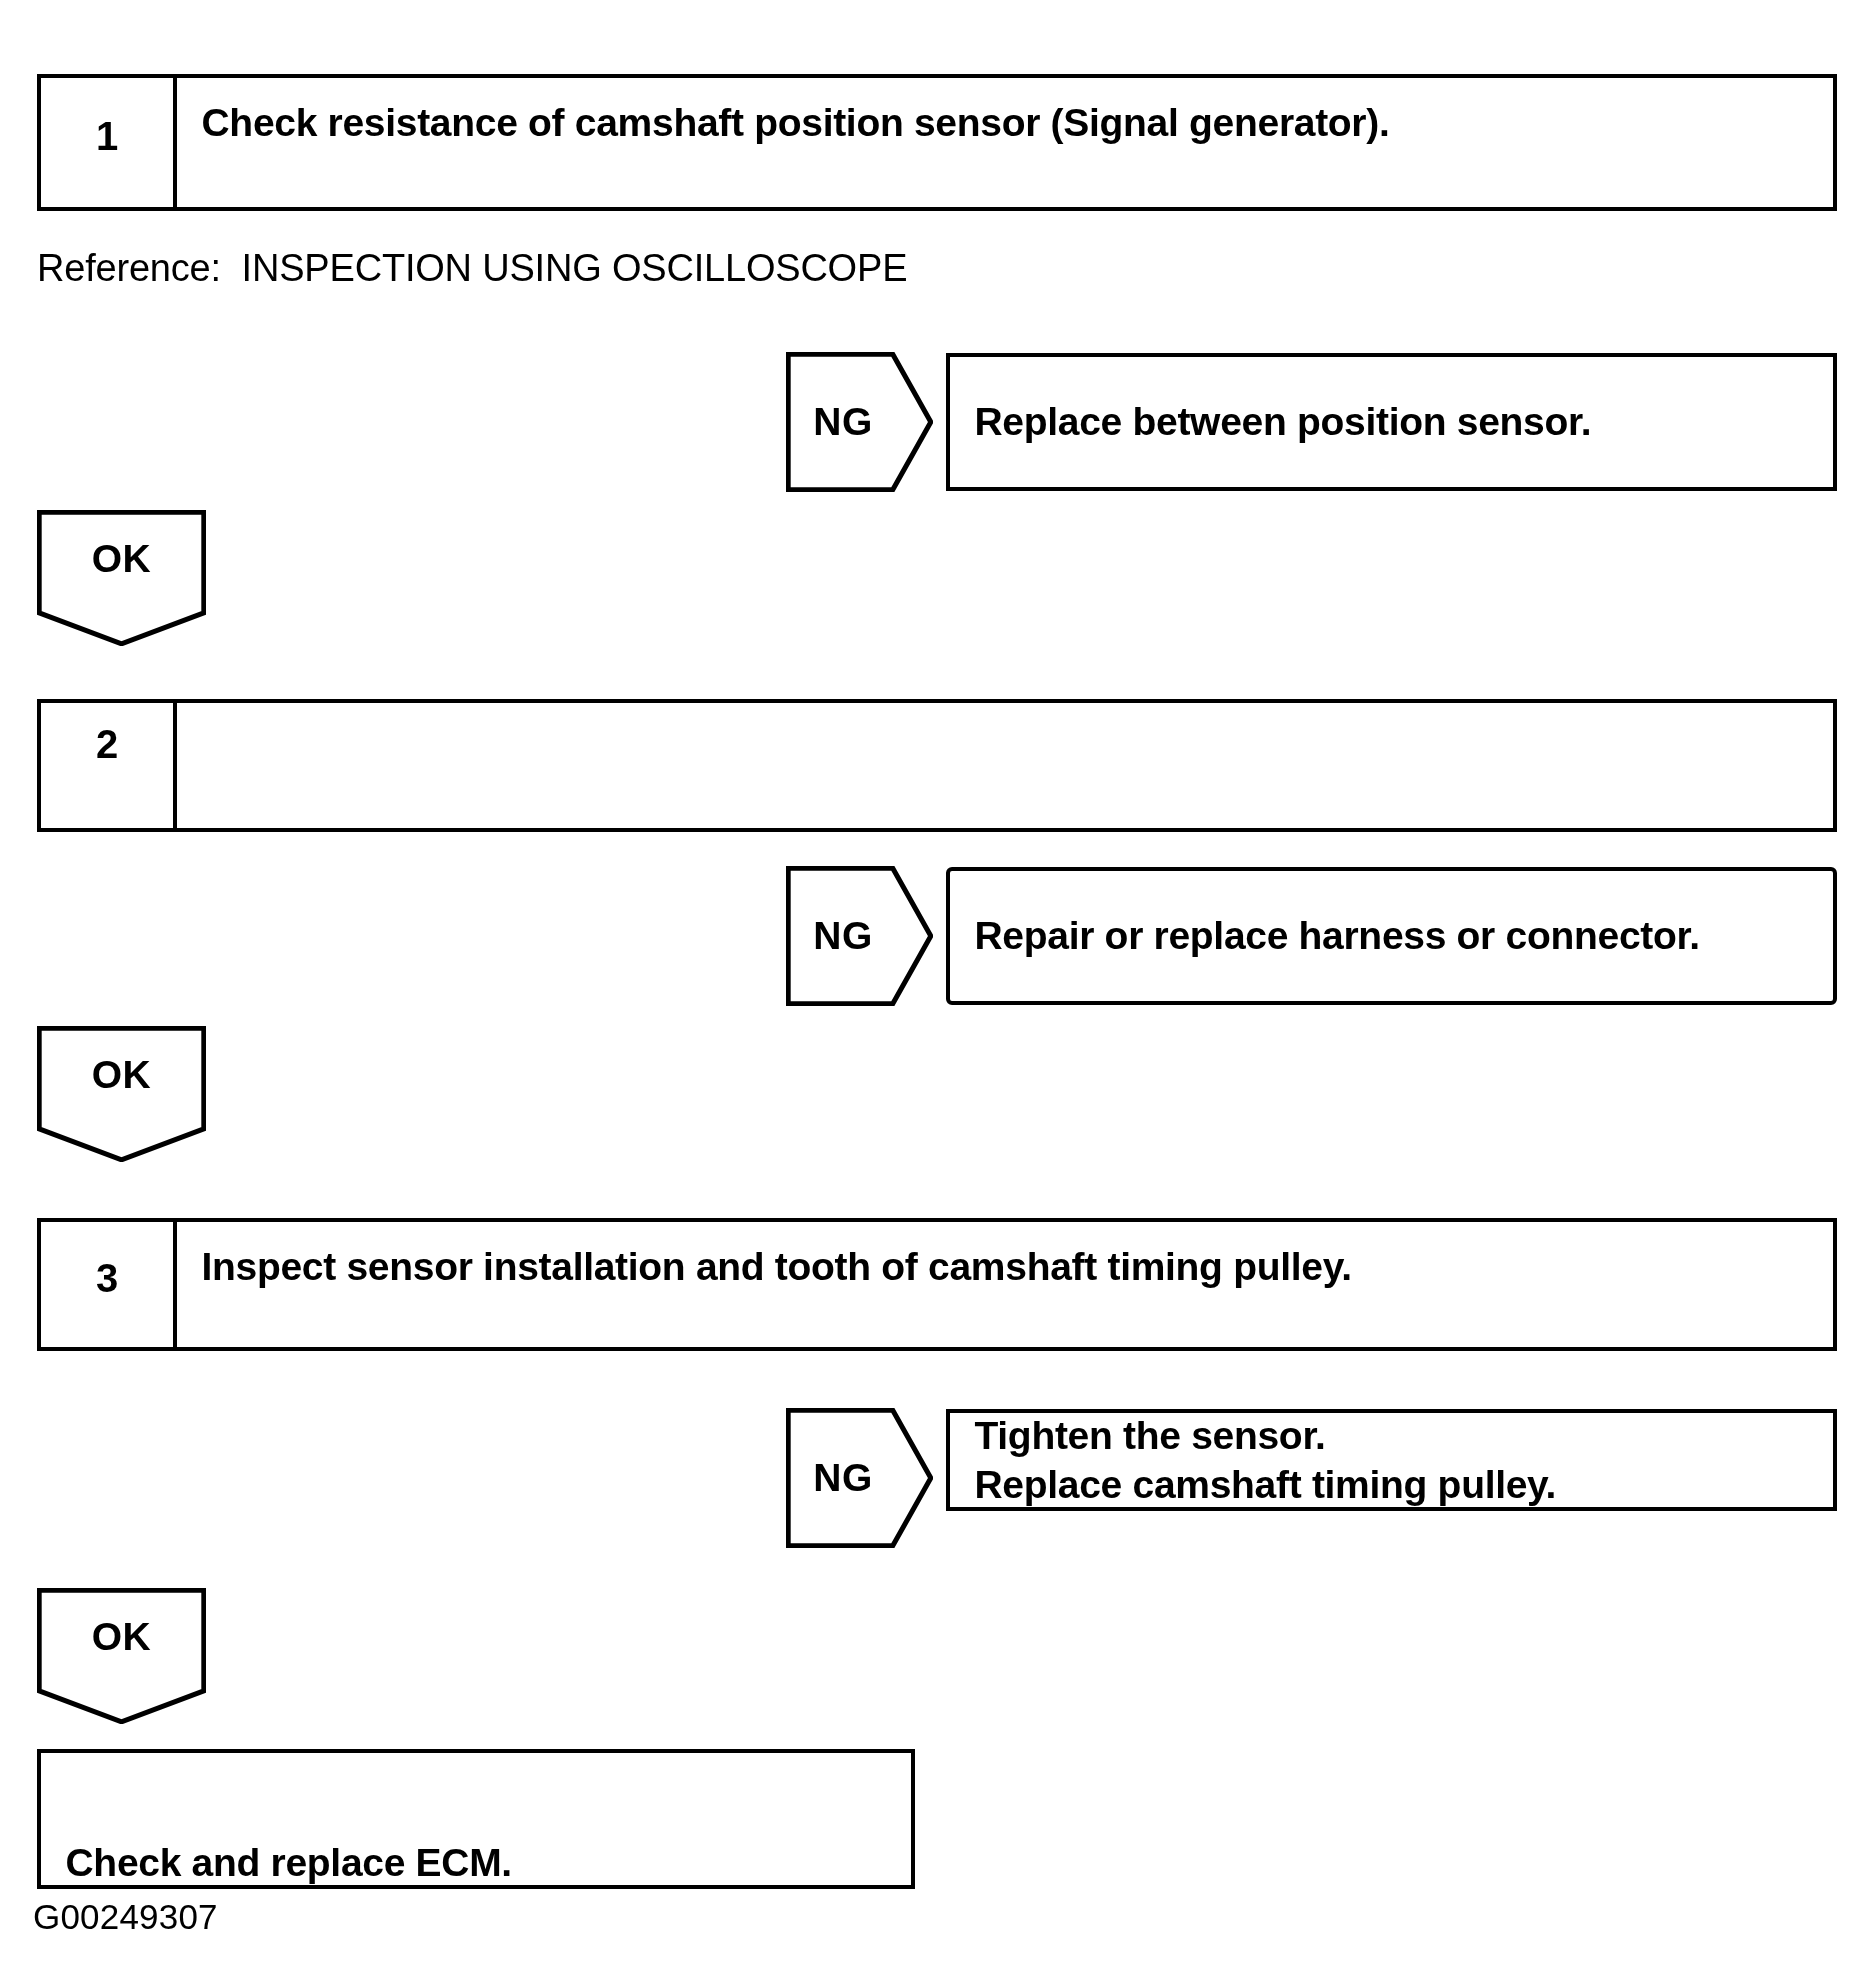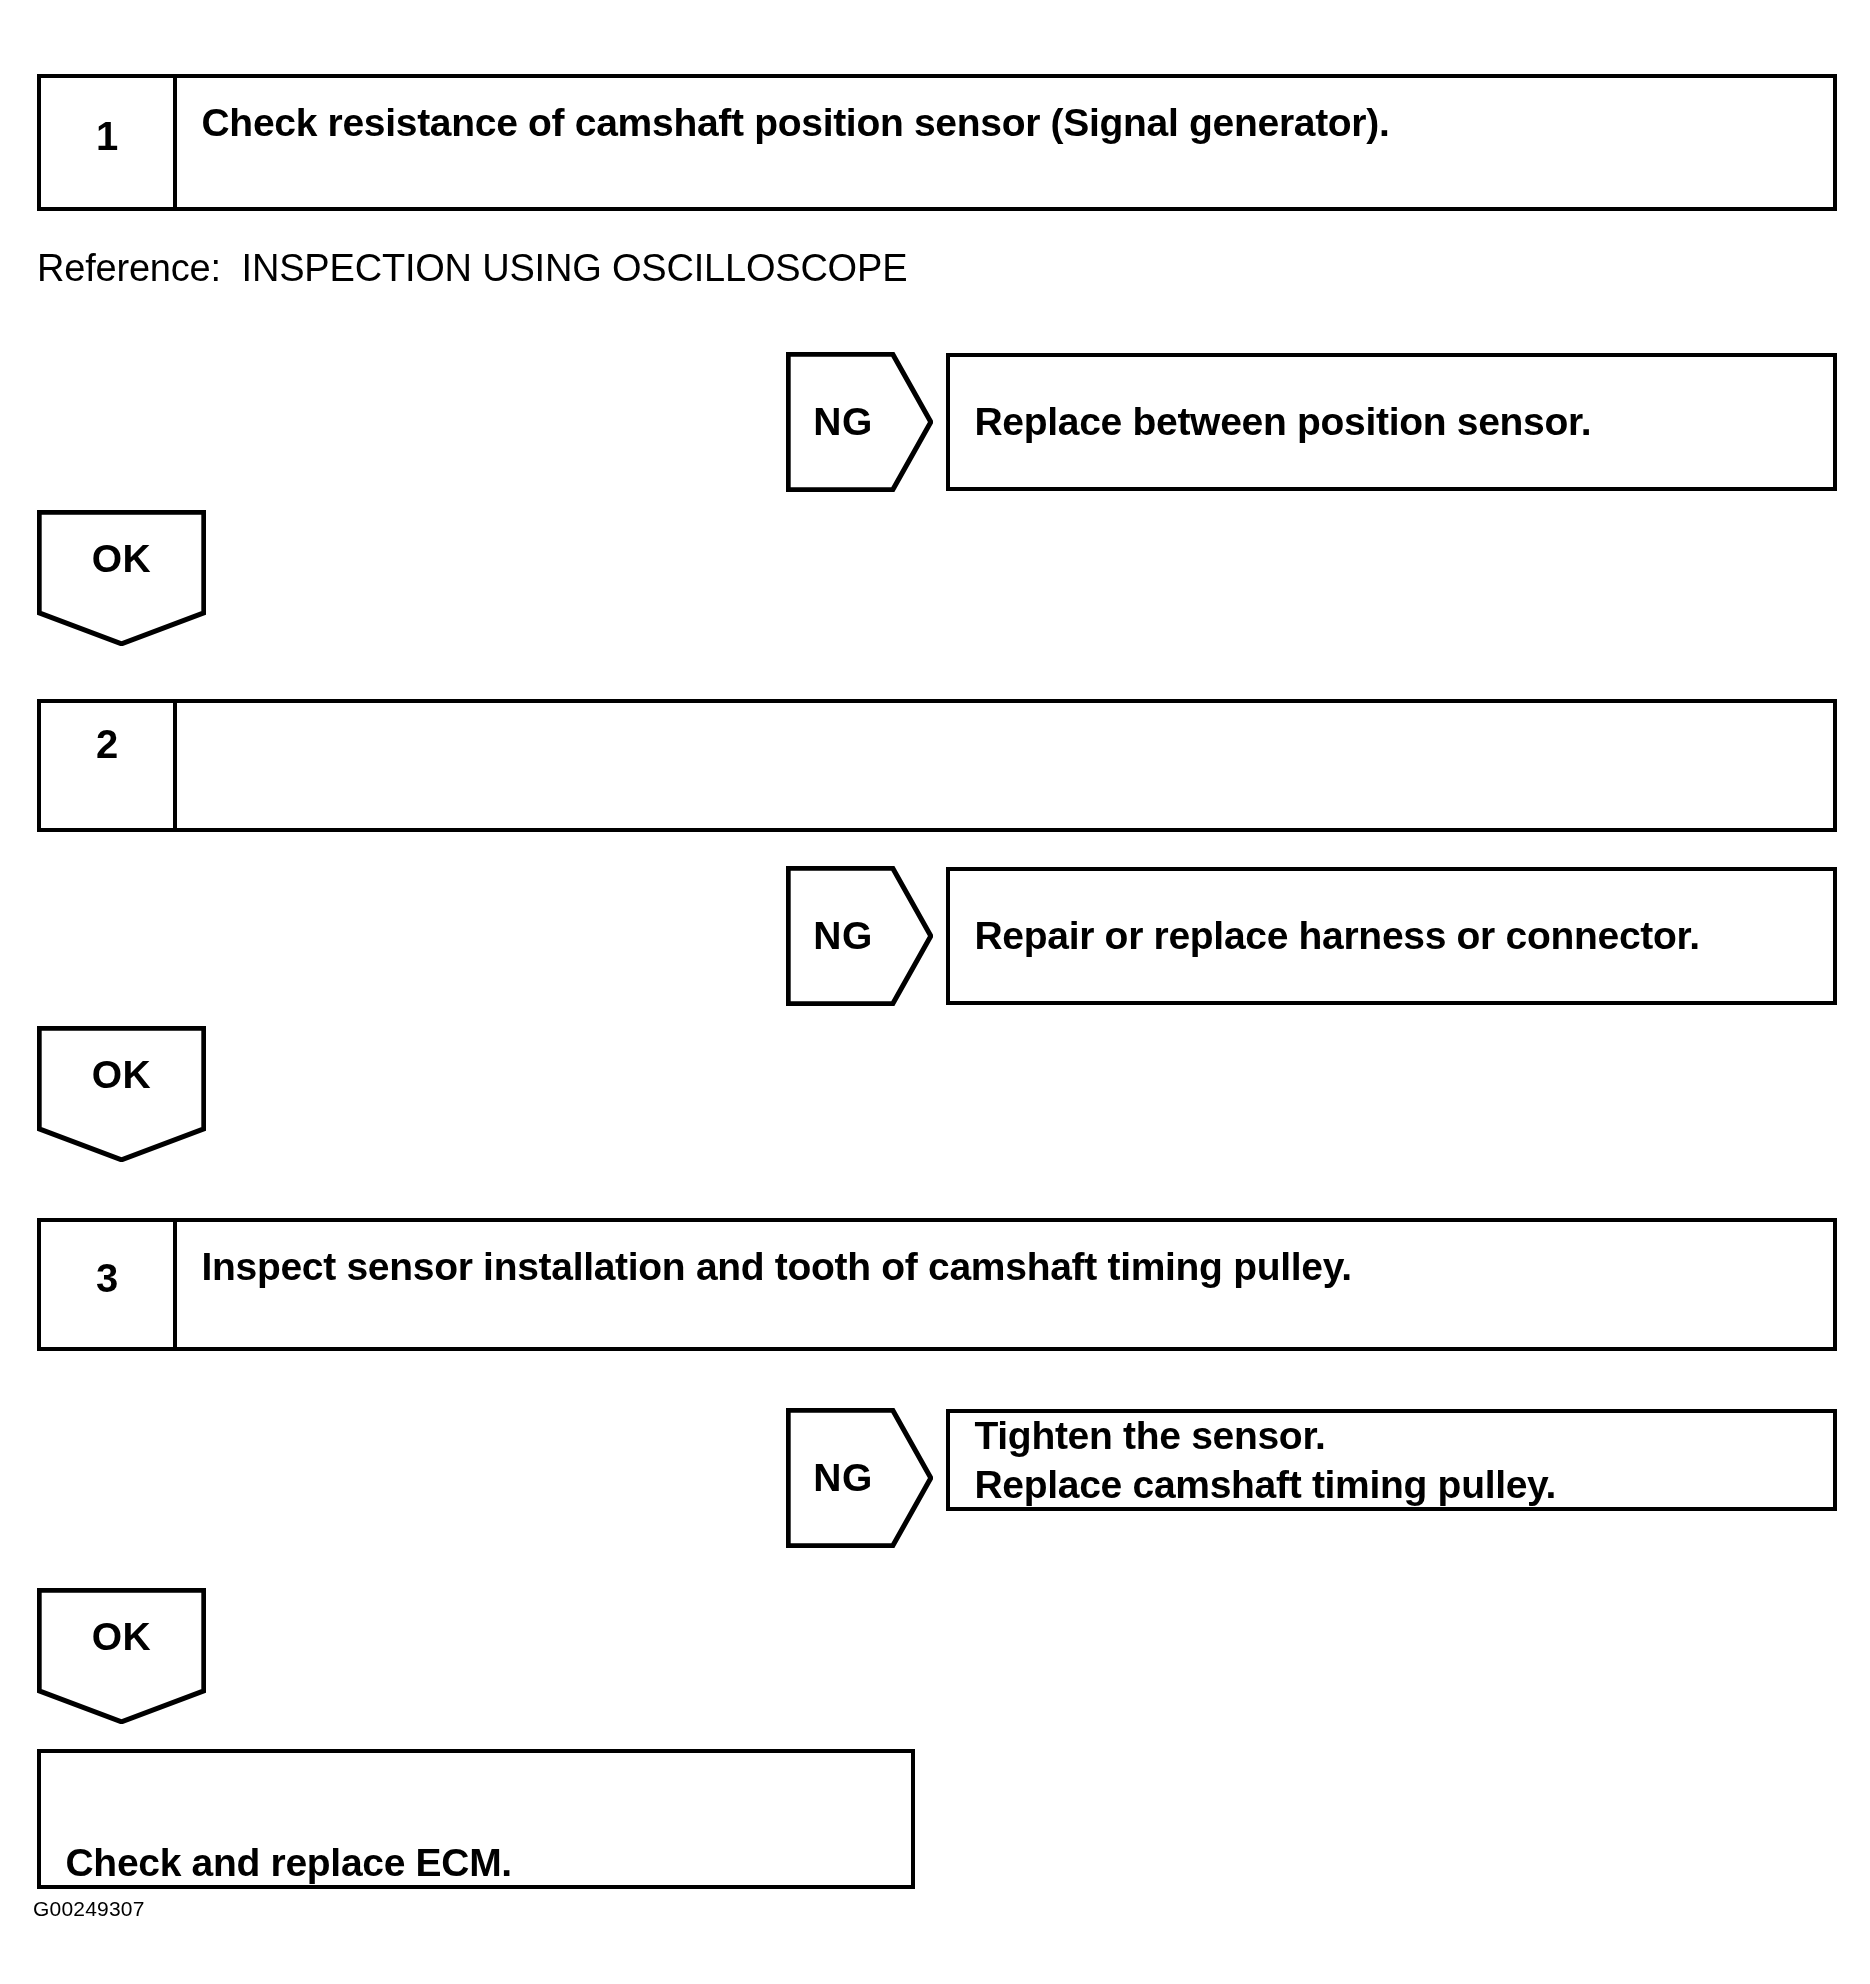--- a/index.html
+++ b/index.html
@@ -98,21 +98,21 @@
     display:flex;align-items:flex-end;
     padding-left:24.5px;
   }
   .final-text{
     font-size:39px;font-weight:bold;letter-spacing:-0.3px;
   }
 
   
   .fig-code{
     position:absolute;
-    font-size:21px;font-weight:normal;letter-spacing:0.2px;
+    font-size:35px;font-weight:normal;letter-spacing:0.2px;
   }
 </style>
 </head>
 <body>
 
 <div class="canvas">
 
   <div class="step-box" style="left:37px;top:74px;width:1800px;height:137px;">
     <div class="step-num">1</div>
     <div class="step-text one-line">Check resistance of camshaft position sensor (Signal generator).</div>
@@ -145,21 +145,21 @@
     <div class="step-num" style="align-items:flex-start;padding-top:19px;padding-bottom:0;">2</div>
   </div>
 
   <div class="ng-row" style="left:786px;top:866px;width:1051px;height:140px;">
     <div class="ng-tag">
       <svg viewBox="0 0 168 160" preserveAspectRatio="none" aria-hidden="true">
         <polygon points="2.5,2.5 122,2.5 165.5,80 122,157.5 2.5,157.5" fill="#ffffff" stroke="#000000" stroke-width="5" stroke-linejoin="miter" vector-effect="non-scaling-stroke"></polygon>
       </svg>
       <div class="ng-label">NG</div>
     </div>
-    <div class="ng-box" style="left:160px;top:0.9px;width:891px;height:138px;">
+    <div class="ng-box" style="left:160px;top:0.9px;width:891px;height:138px;border-radius:6px;">
       <div class="ng-box-text">Repair or replace harness or connector.</div>
     </div>
   </div>
 
   <div class="ok-tag" style="left:37px;top:1026px;width:169px;height:136px;">
     <svg viewBox="0 0 193 156" preserveAspectRatio="none" aria-hidden="true">
       <polygon points="2.5,2.5 190.5,2.5 190.5,118 96.5,153.5 2.5,118" fill="#ffffff" stroke="#000000" stroke-width="5" stroke-linejoin="miter" vector-effect="non-scaling-stroke"></polygon>
     </svg>
     <div class="ok-label" style="height:98px;">OK</div>
   </div>

